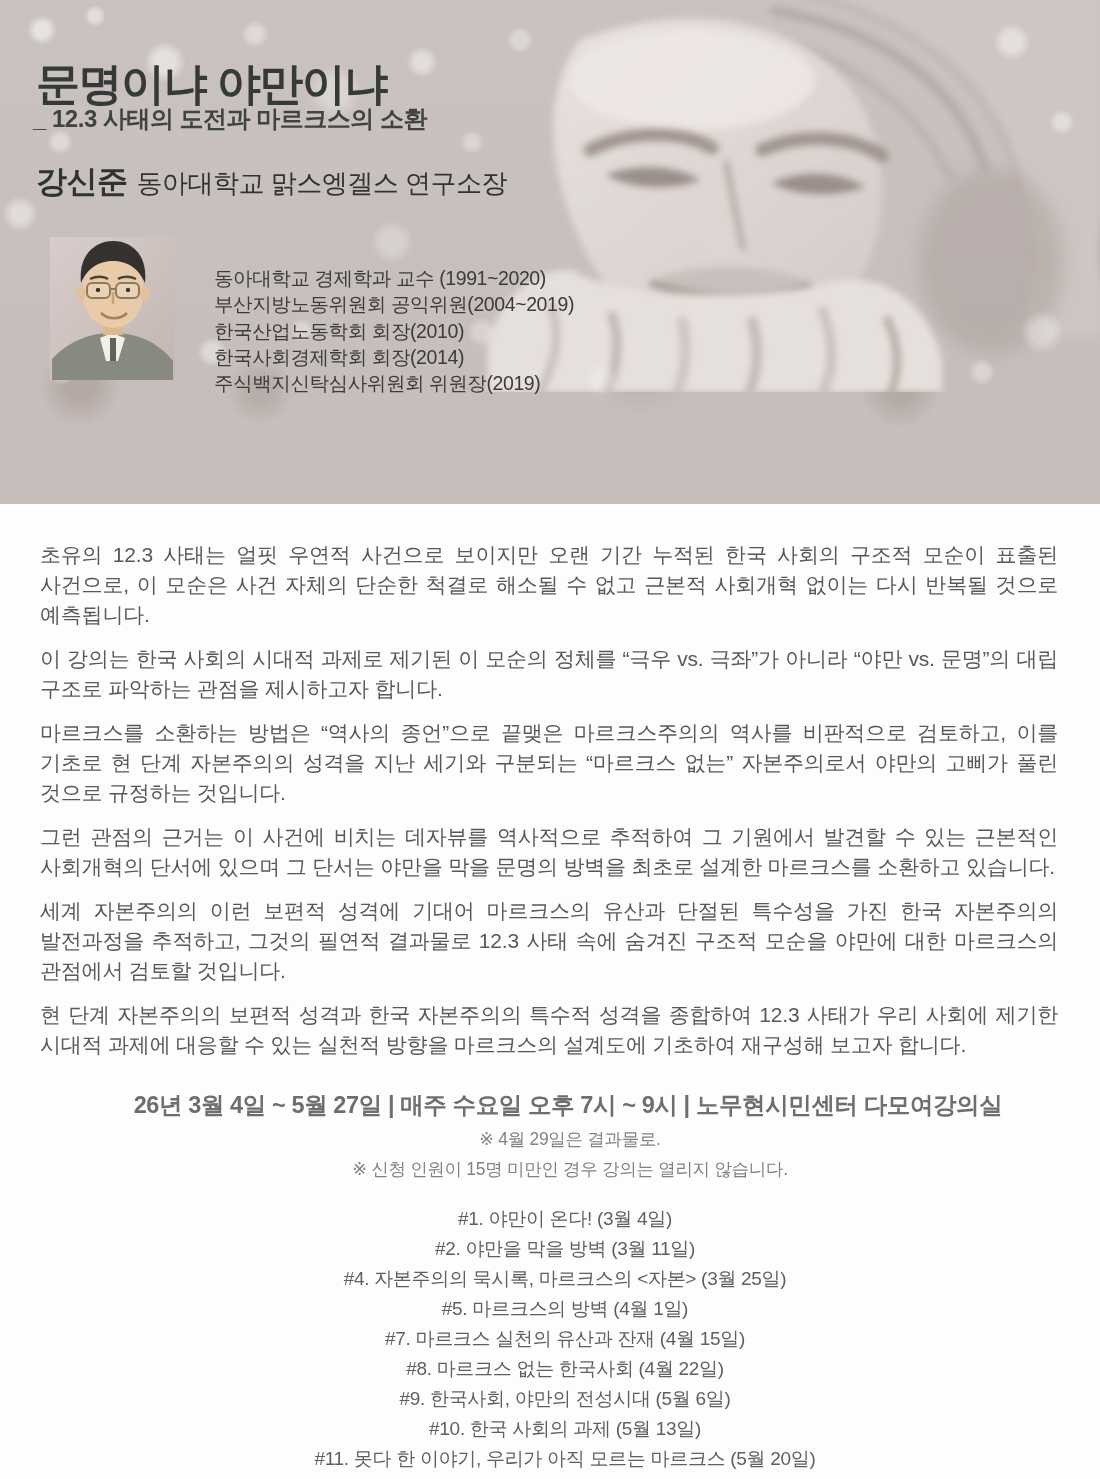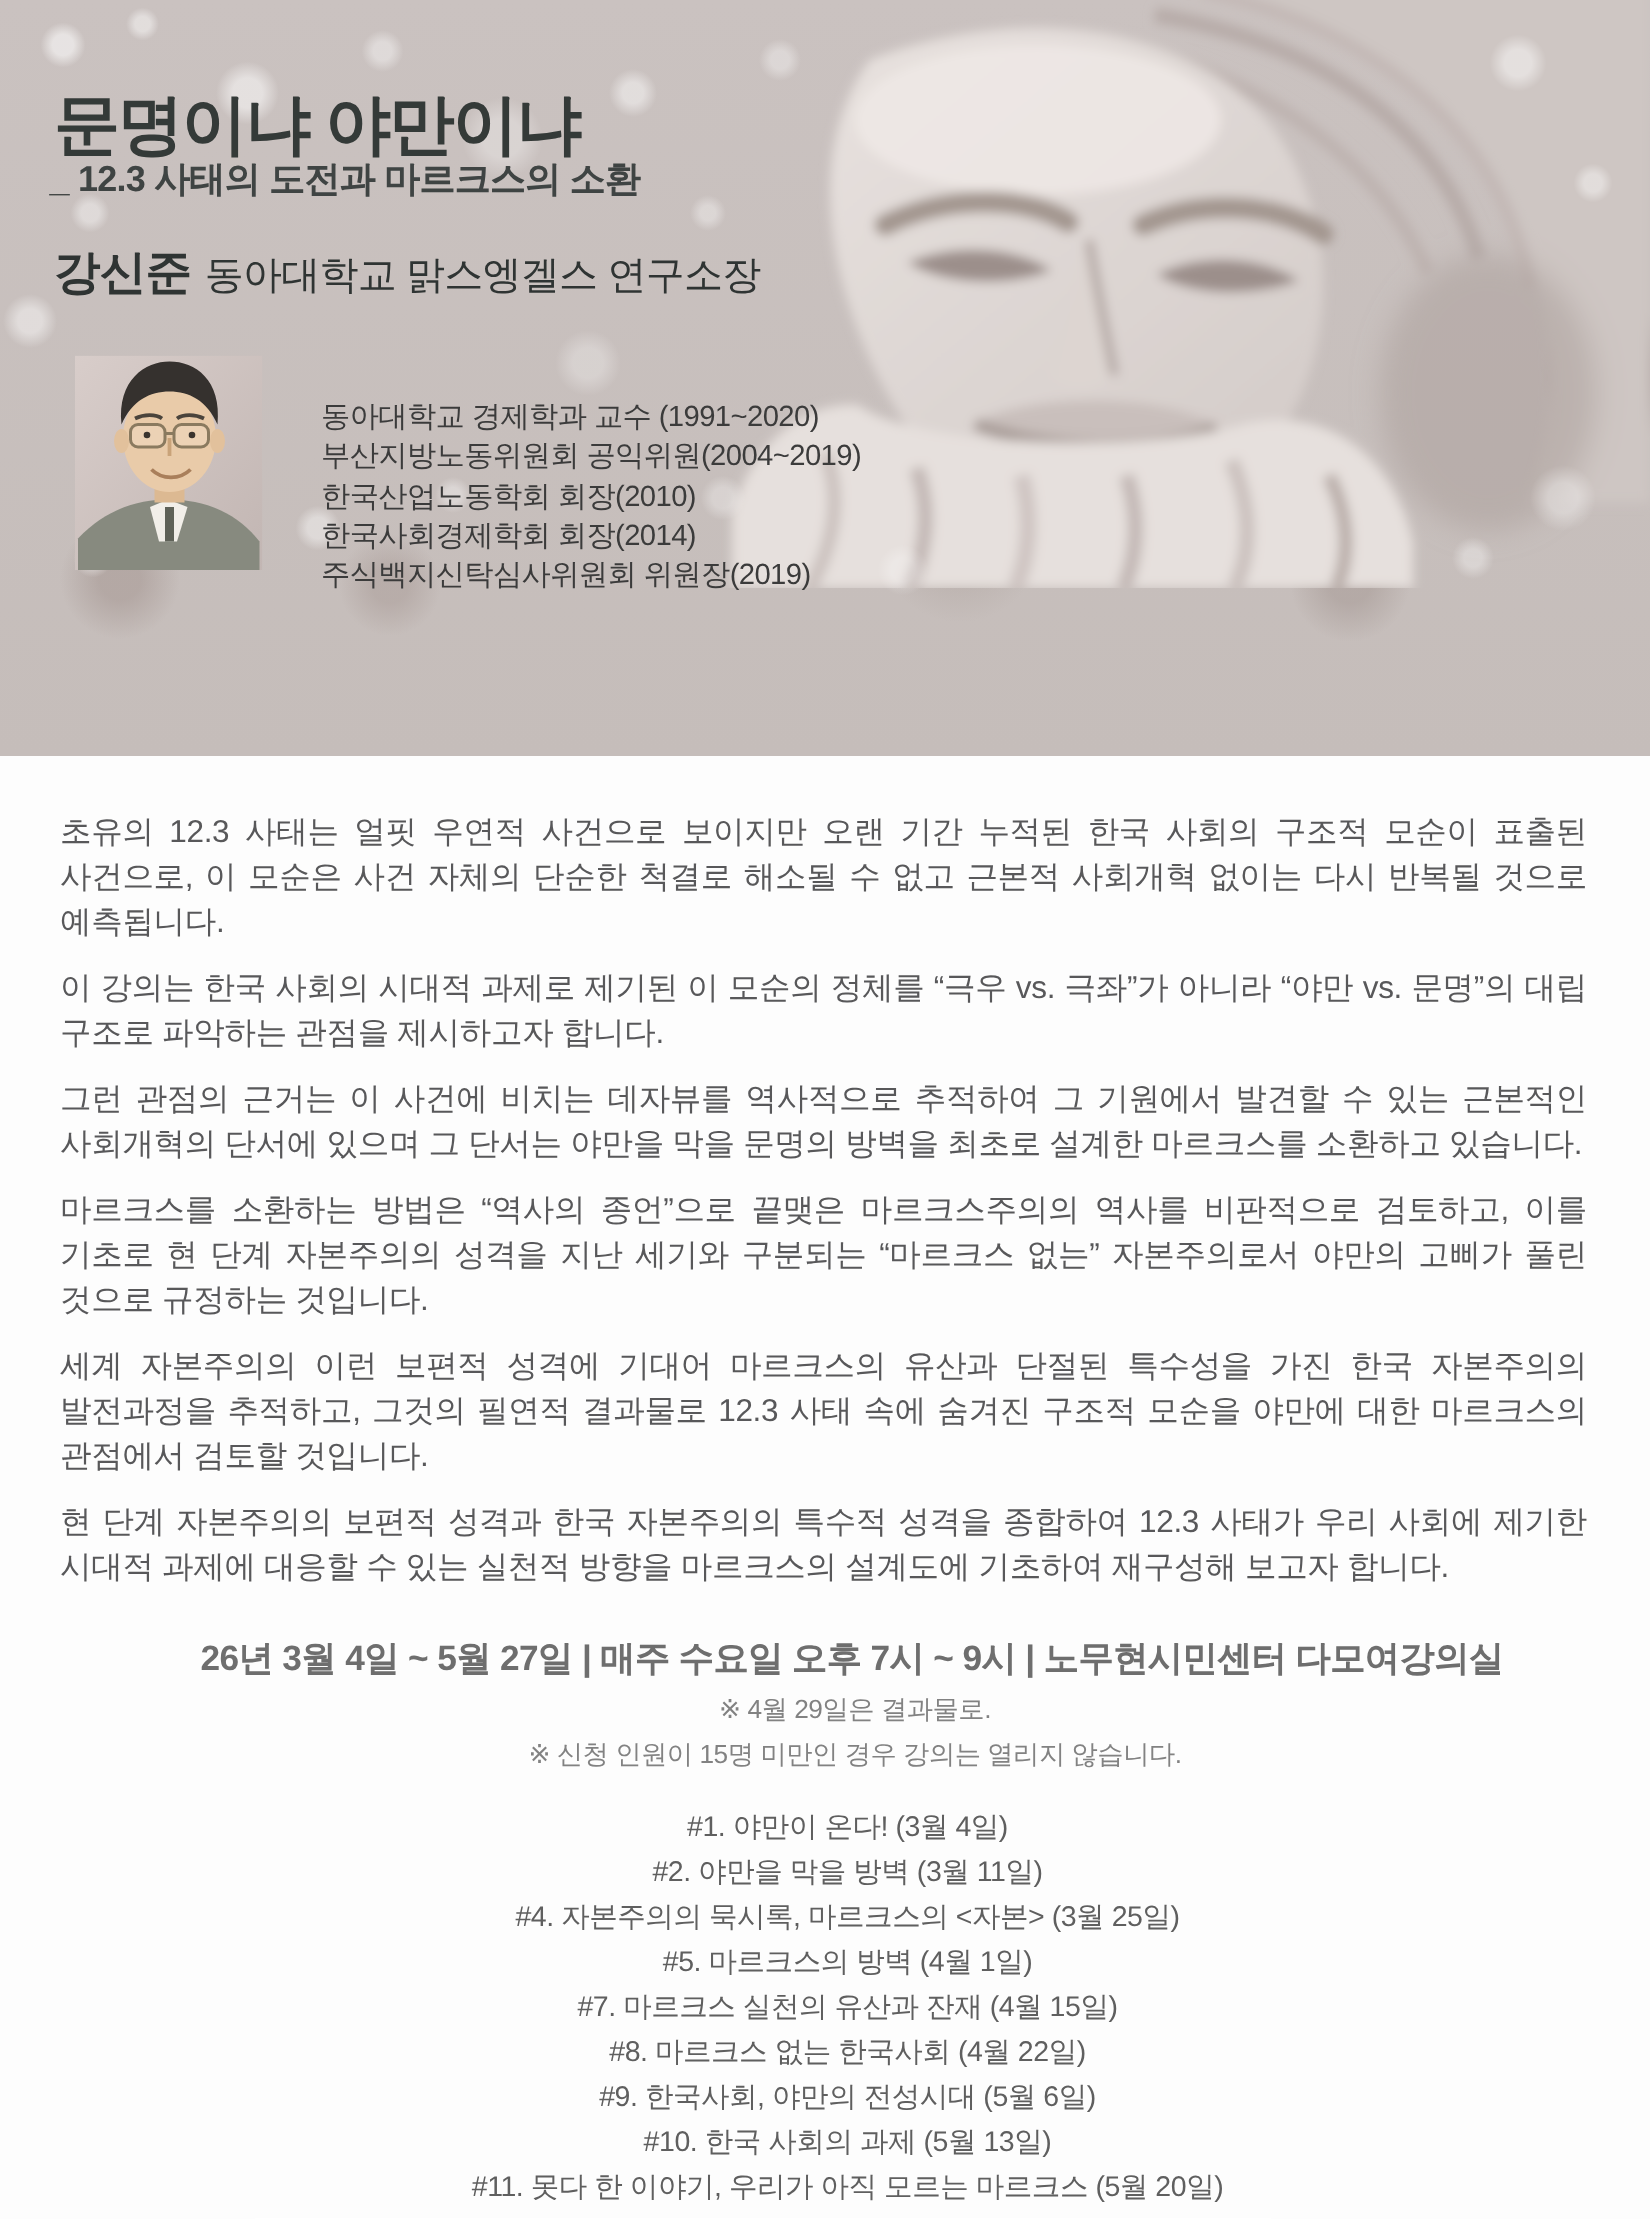--- a/index.html
+++ b/index.html
@@ -155,22 +155,22 @@
       <li>부산지방노동위원회 공익위원(2004~2019)</li>
       <li>한국산업노동학회 회장(2010)</li>
       <li>한국사회경제학회 회장(2014)</li>
       <li>주식백지신탁심사위원회 위원장(2019)</li>
     </ul>
   </header>
 
   <main class="content">
     <p class="para">초유의 12.3 사태는 얼핏 우연적 사건으로 보이지만 오랜 기간 누적된 한국 사회의 구조적 모순이 표출된 사건으로, 이 모순은 사건 자체의 단순한 척결로 해소될 수 없고 근본적 사회개혁 없이는 다시 반복될 것으로 예측됩니다.</p>
     <p class="para">이 강의는 한국 사회의 시대적 과제로 제기된 이 모순의 정체를 “극우 vs. 극좌”가 아니라 “야만 vs. 문명”의 대립 구조로 파악하는 관점을 제시하고자 합니다.</p>
+    <p class="para">마르크스를 소환하는 방법은 “역사의 종언”으로 끝맺은 마르크스주의의 역사를 비판적으로 검토하고, 이를 기초로 현 단계 자본주의의 성격을 지난 세기와 구분되는 “마르크스 없는” 자본주의로서 야만의 고삐가 풀린 것으로 규정하는 것입니다.</p>
     <p class="para">그런 관점의 근거는 이 사건에 비치는 데자뷰를 역사적으로 추적하여 그 기원에서 발견할 수 있는 근본적인 사회개혁의 단서에 있으며 그 단서는 야만을 막을 문명의 방벽을 최초로 설계한 마르크스를 소환하고 있습니다.</p>
-    <p class="para">마르크스를 소환하는 방법은 “역사의 종언”으로 끝맺은 마르크스주의의 역사를 비판적으로 검토하고, 이를 기초로 현 단계 자본주의의 성격을 지난 세기와 구분되는 “마르크스 없는” 자본주의로서 야만의 고삐가 풀린 것으로 규정하는 것입니다.</p>
     <p class="para">세계 자본주의의 이런 보편적 성격에 기대어 마르크스의 유산과 단절된 특수성을 가진 한국 자본주의의 발전과정을 추적하고, 그것의 필연적 결과물로 12.3 사태 속에 숨겨진 구조적 모순을 야만에 대한 마르크스의 관점에서 검토할 것입니다.</p>
     <p class="para">현 단계 자본주의의 보편적 성격과 한국 자본주의의 특수적 성격을 종합하여 12.3 사태가 우리 사회에 제기한 시대적 과제에 대응할 수 있는 실천적 방향을 마르크스의 설계도에 기초하여 재구성해 보고자 합니다.</p>
 
     <section class="schedule">
       <div class="headline">26년 3월 4일 ~ 5월 27일 | 매주 수요일 오후 7시 ~ 9시 | 노무현시민센터 다모여강의실</div>
       <div class="note">※ 4월 29일은 결과물로.</div>
       <div class="note">※ 신청 인원이 15명 미만인 경우 강의는 열리지 않습니다.</div>
 
       <ul class="sessions">
         <li>#1. 야만이 온다! (3월 4일)</li>

